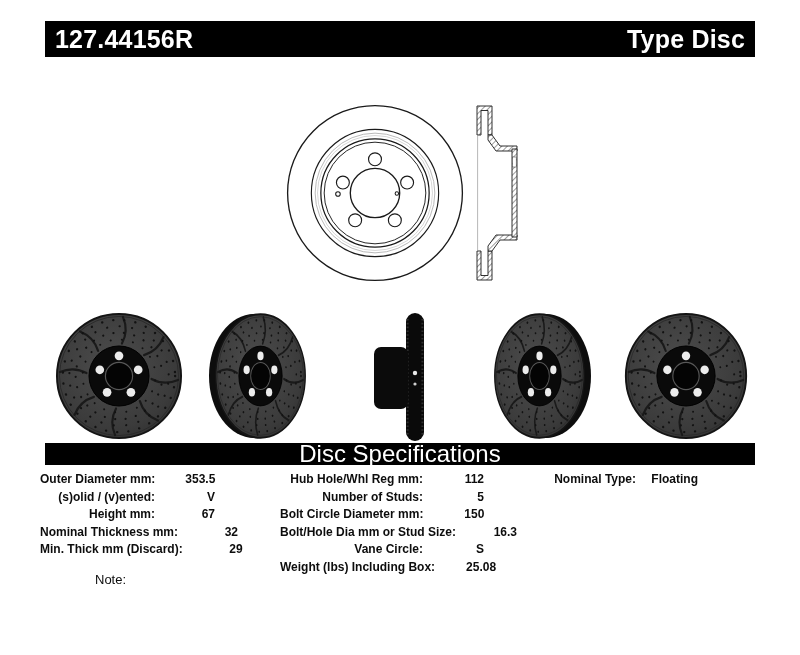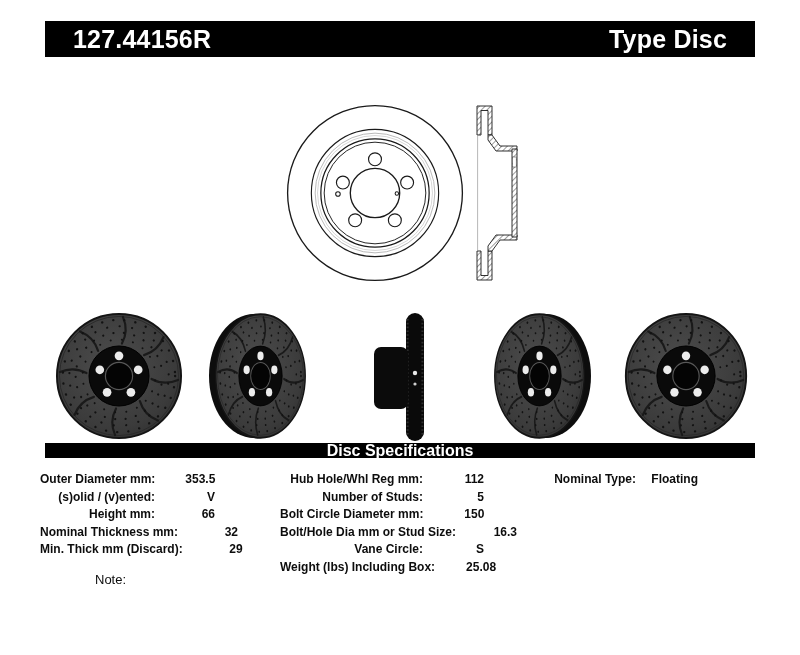--- a/index.html
+++ b/index.html
@@ -4,24 +4,24 @@
 <style>
   html,body{margin:0;padding:0;background:#fff;}
   .sheet{
     position:relative; width:800px; height:655px; background:#ffffff;
     font-family:"Liberation Sans", sans-serif; overflow:hidden; color:#0d0d0d;
   }
   .bar{
     position:absolute; left:45px; width:710px; background:#000; color:#fff;
     box-sizing:border-box; display:flex; align-items:center;
   }
-  .topbar{ top:21px; height:36px; justify-content:space-between; padding:0 28px;
+  .topbar{ top:21px; height:36px; justify-content:space-between; padding:0 10px;
     font-size:25px; font-weight:bold; letter-spacing:0.2px;}
-  .specbar{ top:443px; height:15px; justify-content:center;
-    font-size:16px; font-weight:bold;}
+  .specbar{ top:443px; height:22px; justify-content:center;
+    font-size:24px; font-weight:normal;}
   .drawing{ position:absolute; }
   .front-drawing{ left:280px; top:98px; }
   .section-drawing{ left:458px; top:93px; }
   .photo{ position:absolute; line-height:0; }
   .p1{ left:55px;  top:312px; }
   .p2{ left:207px; top:312px; }
   .p3{ left:370px; top:311px; }
   .p4{ left:493px; top:312px; }
   .p5{ left:623px; top:312px; }
   .col{ position:absolute; top:471px; font-size:12px; font-weight:bold; line-height:17.6px; }
@@ -165,21 +165,21 @@
     <div class="srow">
       <span class="lbl">Outer Diameter mm:</span>
       <span class="val">353.5</span>
     </div>
     <div class="srow">
       <span class="lbl">(s)olid / (v)ented:</span>
       <span class="val">V</span>
     </div>
     <div class="srow">
       <span class="lbl">Height mm:</span>
-      <span class="val">66</span>
+      <span class="val">67</span>
     </div>
     <div class="srow">
       <span class="lbl">Nominal Thickness mm:</span>
       <span class="val">32</span>
     </div>
     <div class="srow">
       <span class="lbl">Min. Thick mm (Discard):</span>
       <span class="val">29</span>
     </div>
   </div>

